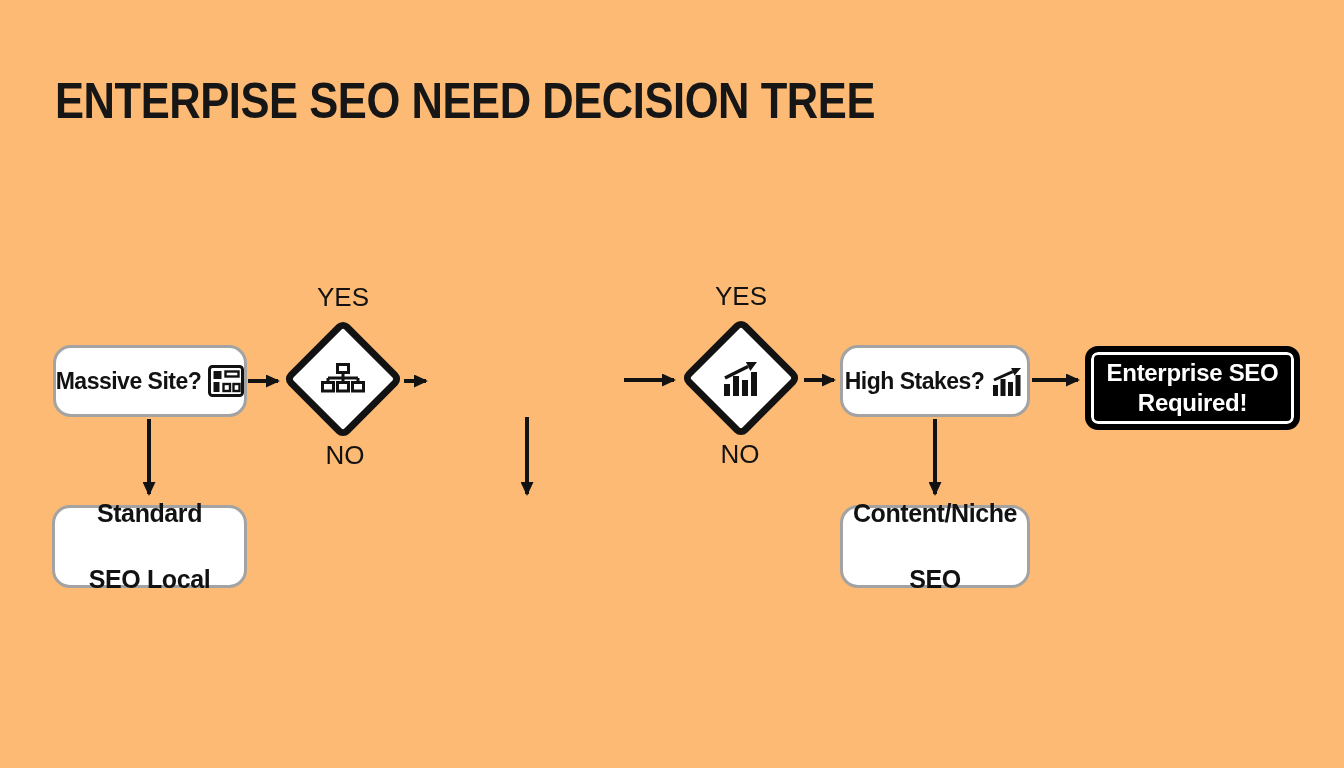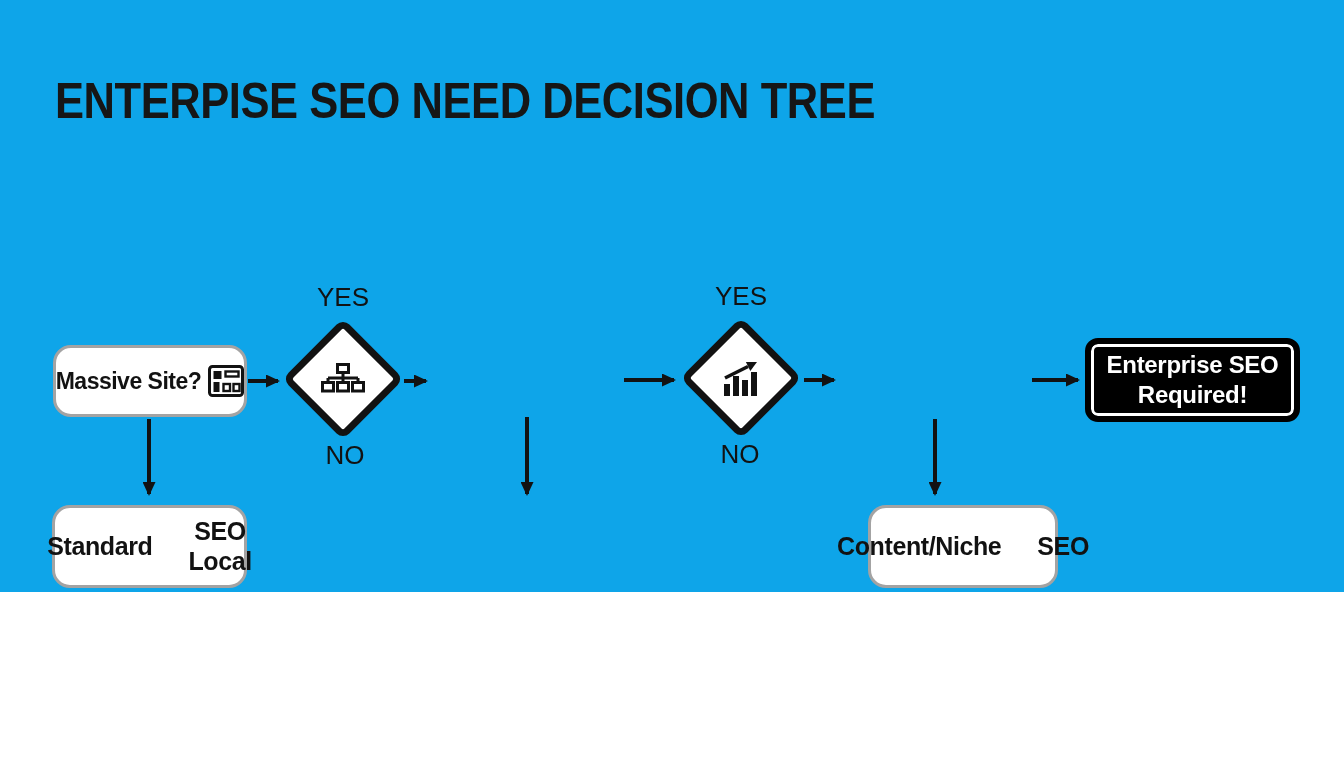--- a/index.html
+++ b/index.html
@@ -1,20 +1,20 @@
 <!DOCTYPE html>
 <html><head>
 <meta charset="utf-8">
 <style>
   html, body { margin: 0; padding: 0; background: #ffffff; }
   .canvas {
     position: relative;
     width: 1344px;
-    height: 592px;
-    background: #0ea5e9;
+    height: 768px;
+    background: #fdba74;
     font-family: "Liberation Sans", sans-serif;
     color: #121212;
     overflow: hidden;
   }
   .title {
     position: absolute;
     left: 55px;
     top: 72px;
     font-size: 50px;
     font-weight: bold;
@@ -31,37 +31,39 @@
     border-radius: 18px;
     background: #ffffff;
     display: flex;
     align-items: center;
     justify-content: center;
     font-weight: bold;
   }
   .node-row { display: flex; align-items: center; gap: 7px; }
   .q-label { font-size: 23px; letter-spacing: -0.5px; white-space: nowrap; }
   .outcome {
+    flex-direction: column;
     font-size: 25px;
     letter-spacing: -0.4px;
     line-height: 1.18;
     text-align: center;
     gap: 36px;
   }
   .result {
     background: #000000;
     color: #ffffff;
     border: 6px solid #000000;
     border-radius: 13px;
     box-shadow: inset 0 0 0 3px #ffffff;
     flex-direction: column;
     font-size: 24px;
     letter-spacing: -0.3px;
     line-height: 1.25;
     text-align: center;
+    margin-top: 8px;
   }
   .diamond {
     position: absolute;
     width: 86px;
     height: 86px;
     box-sizing: border-box;
     border: 7px solid #121212;
     border-radius: 9px;
     background: #ffffff;
     transform: rotate(45deg);
@@ -153,30 +155,47 @@
           <rect x="21" y="20" width="6" height="16"></rect>
           <rect x="30" y="12" width="6" height="24"></rect>
         </g>
         <path d="M4 18 L27 6.5" stroke="#121212" stroke-width="3.5" fill="none"></path>
         <polygon points="36,2 29.3,11 24.9,2" fill="#121212"></polygon>
       </svg>
     </div>
   </div>
   <div class="flow-label" style="left:708px; top:439px;">NO</div>
 
+  <div class="node" style="left:840px; top:345px; width:190px; height:72px;">
+    <div class="node-row">
+      <span class="q-label">High Stakes?</span>
+      <span>
+        <svg width="34" height="30" viewBox="0 0 34 30">
+          <g fill="#121212">
+            <rect x="2" y="19" width="5" height="11"></rect>
+            <rect x="9.5" y="13" width="5" height="17"></rect>
+            <rect x="17" y="16" width="5" height="14"></rect>
+            <rect x="24.5" y="9" width="5" height="21"></rect>
+          </g>
+          <path d="M3 14 L21.8 5.7" stroke="#121212" stroke-width="3" fill="none"></path>
+          <polygon points="30,2 23.5,9.5 20.1,1.9" fill="#121212"></polygon>
+        </svg>
+      </span>
+    </div>
+  </div>
 
   <div class="node result" style="left:1085px; top:338px; width:215px; height:84px;">
     <span>Enterprise SEO</span>
     <span>Required!</span>
   </div>
 
   <div class="node outcome" style="left:52px; top:505px; width:195px; height:83px;">
     <span>Standard</span>
     <span>SEO Local</span>
   </div>
 
 
-  <div class="node outcome" style="left:840px; top:505px; width:190px; height:83px;margin-left:28px;">
+  <div class="node outcome" style="left:840px; top:505px; width:190px; height:83px;">
     <span>Content/Niche</span>
     <span>SEO</span>
   </div>
 
 </div>
 
 </body></html>

